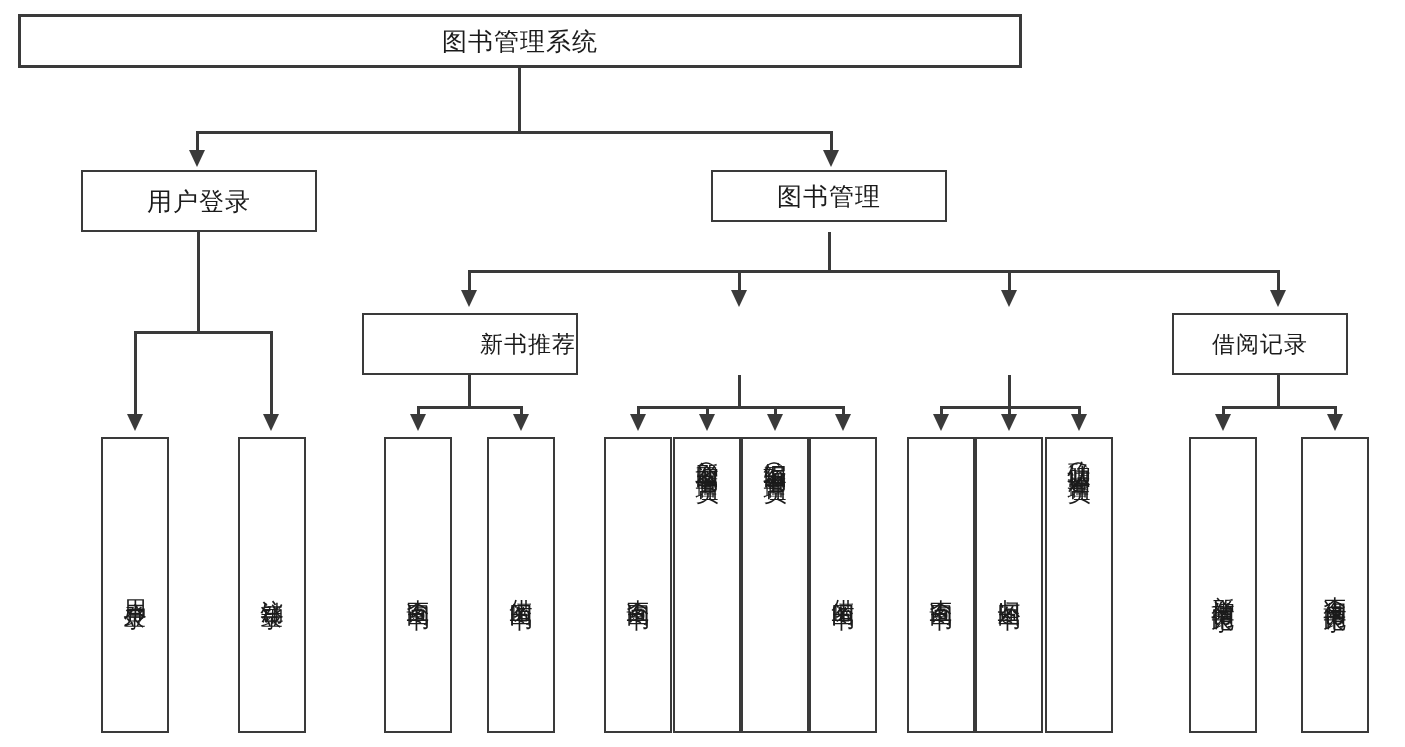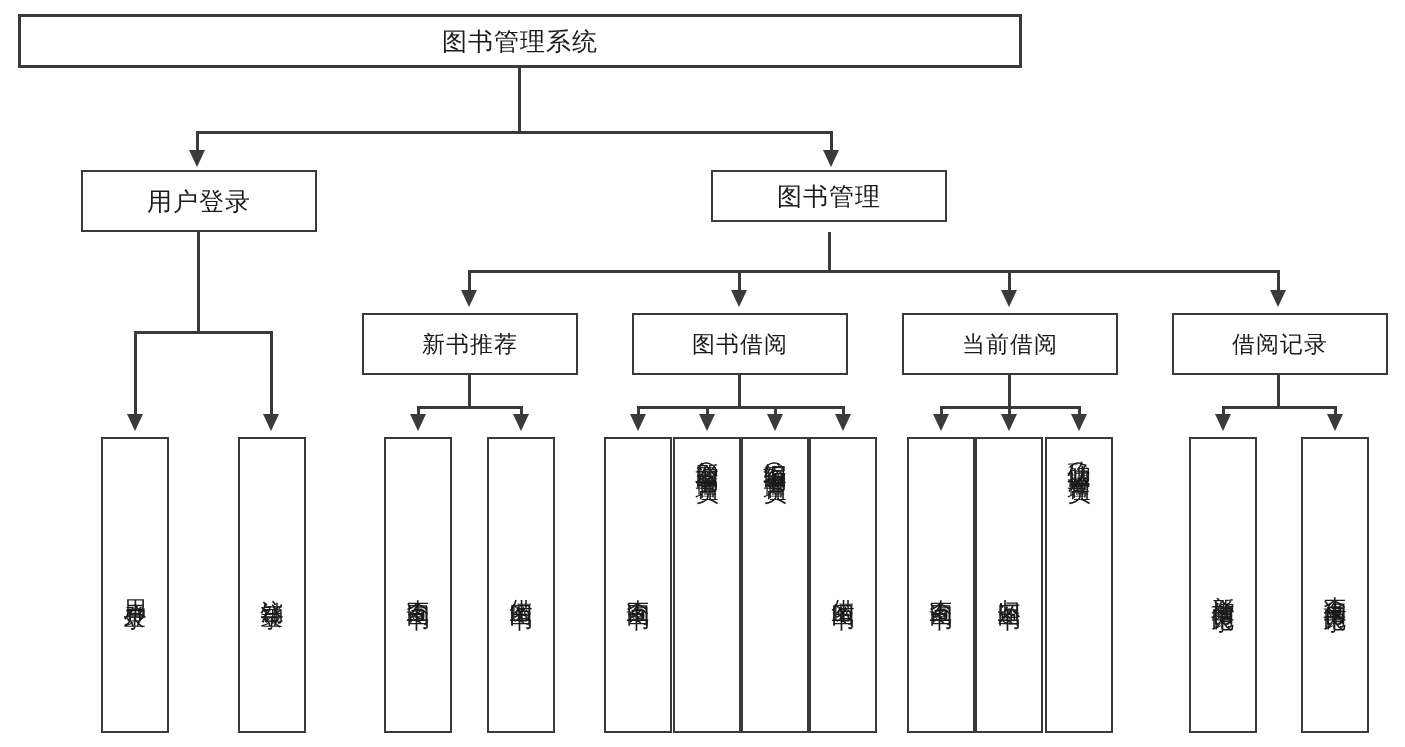--- a/index.html
+++ b/index.html
@@ -110,30 +110,24 @@
   <div class="ln hline" style="left:468px; top:270px; width:812px; height:3px;"></div>
   <div class="ln vline" style="left:468px; top:270px; width:3px; height:23px;"></div>
   <div class="arrow" style="left:461px; top:290px;"></div>
   <div class="ln vline" style="left:738px; top:270px; width:3px; height:23px;"></div>
   <div class="arrow" style="left:731px; top:290px;"></div>
   <div class="ln vline" style="left:1008px; top:270px; width:3px; height:23px;"></div>
   <div class="arrow" style="left:1001px; top:290px;"></div>
   <div class="ln vline" style="left:1277px; top:270px; width:3px; height:23px;"></div>
   <div class="arrow" style="left:1270px; top:290px;"></div>
 
-  <div class="node lvl2" style="left:362px; top:313px; width:216px; height:62px;">
+  <div class="node lvl2" style="left:362px; top:313px; width:216px; height:62px;justify-content:flex-end;">
     <span class="label">新书推荐</span>
   </div>
-  <div class="node lvl2" style="left:632px; top:313px; width:216px; height:62px;">
-    <span class="label">图书借阅</span>
-  </div>
-  <div class="node lvl2" style="left:902px; top:313px; width:216px; height:62px;">
-    <span class="label">当前借阅</span>
-  </div>
-  <div class="node lvl2" style="left:1172px; top:313px; width:216px; height:62px;">
+  <div class="node lvl2" style="left:1172px; top:313px; width:176px; height:62px;">
     <span class="label">借阅记录</span>
   </div>
 
   <div class="ln vline" style="left:468px; top:375px; width:3px; height:33px;"></div>
   <div class="ln hline" style="left:417px; top:406px; width:106px; height:3px;"></div>
   <div class="ln vline" style="left:417px; top:406px; width:3px; height:11px;"></div>
   <div class="arrow" style="left:410px; top:414px;"></div>
   <div class="ln vline" style="left:520px; top:406px; width:3px; height:11px;"></div>
   <div class="arrow" style="left:513px; top:414px;"></div>
 

